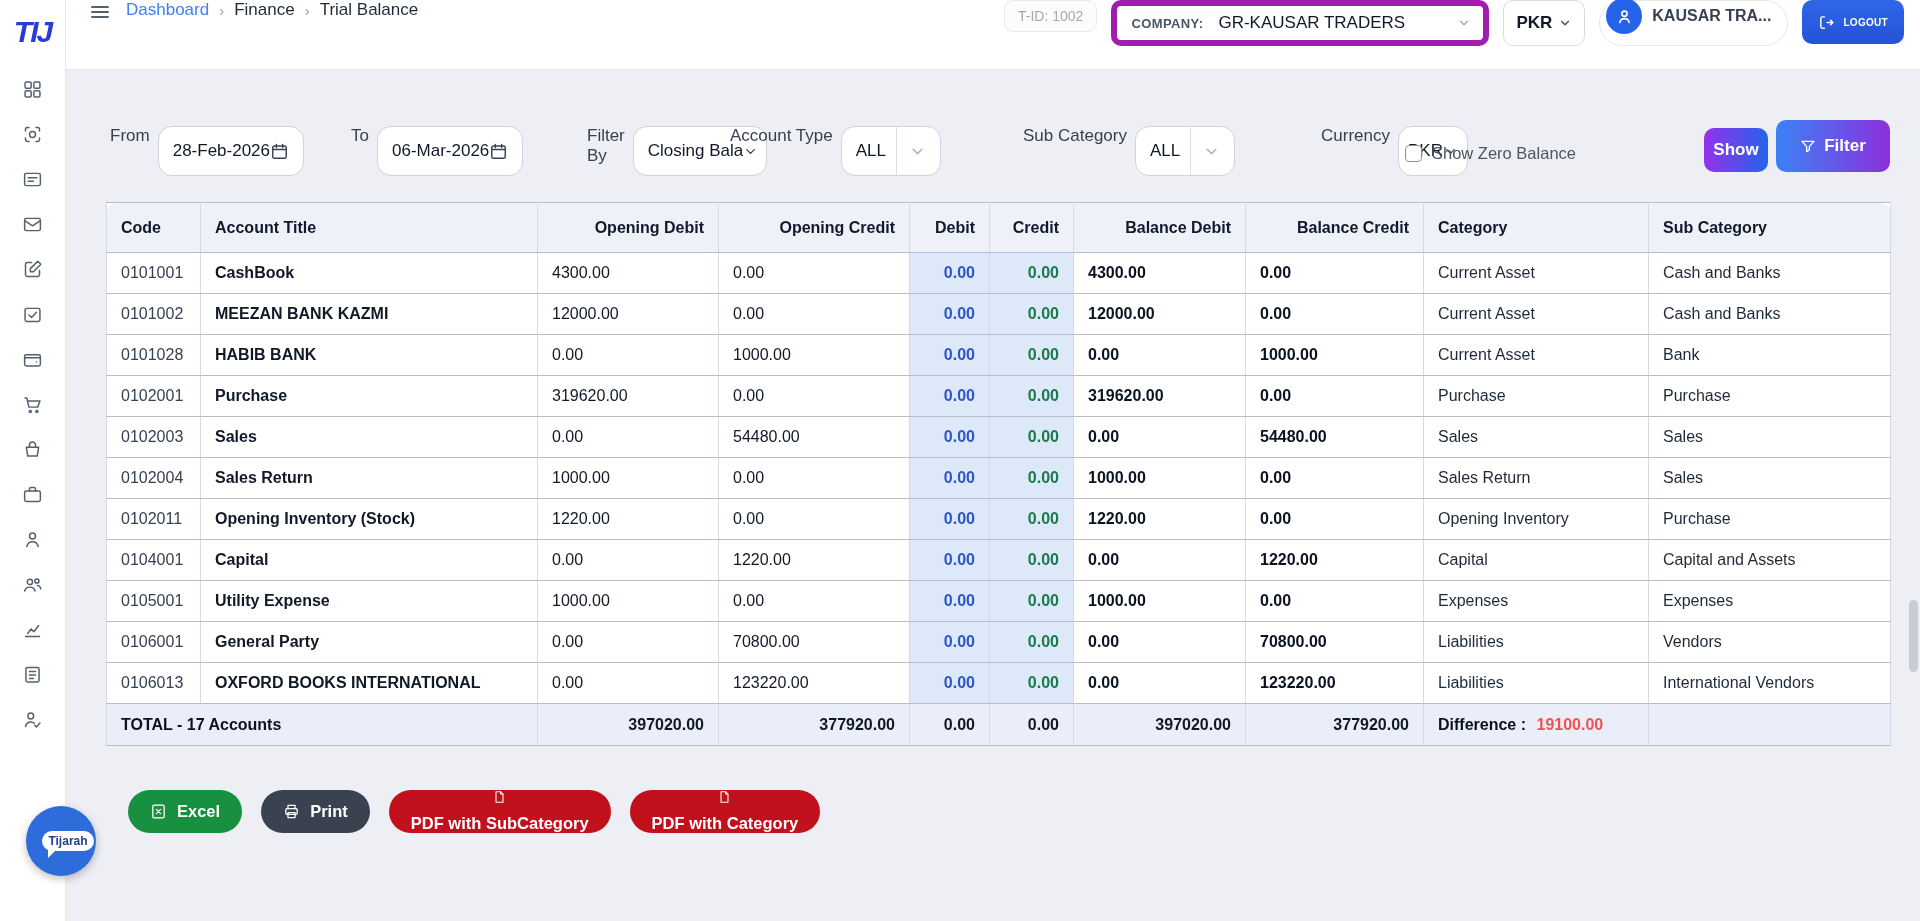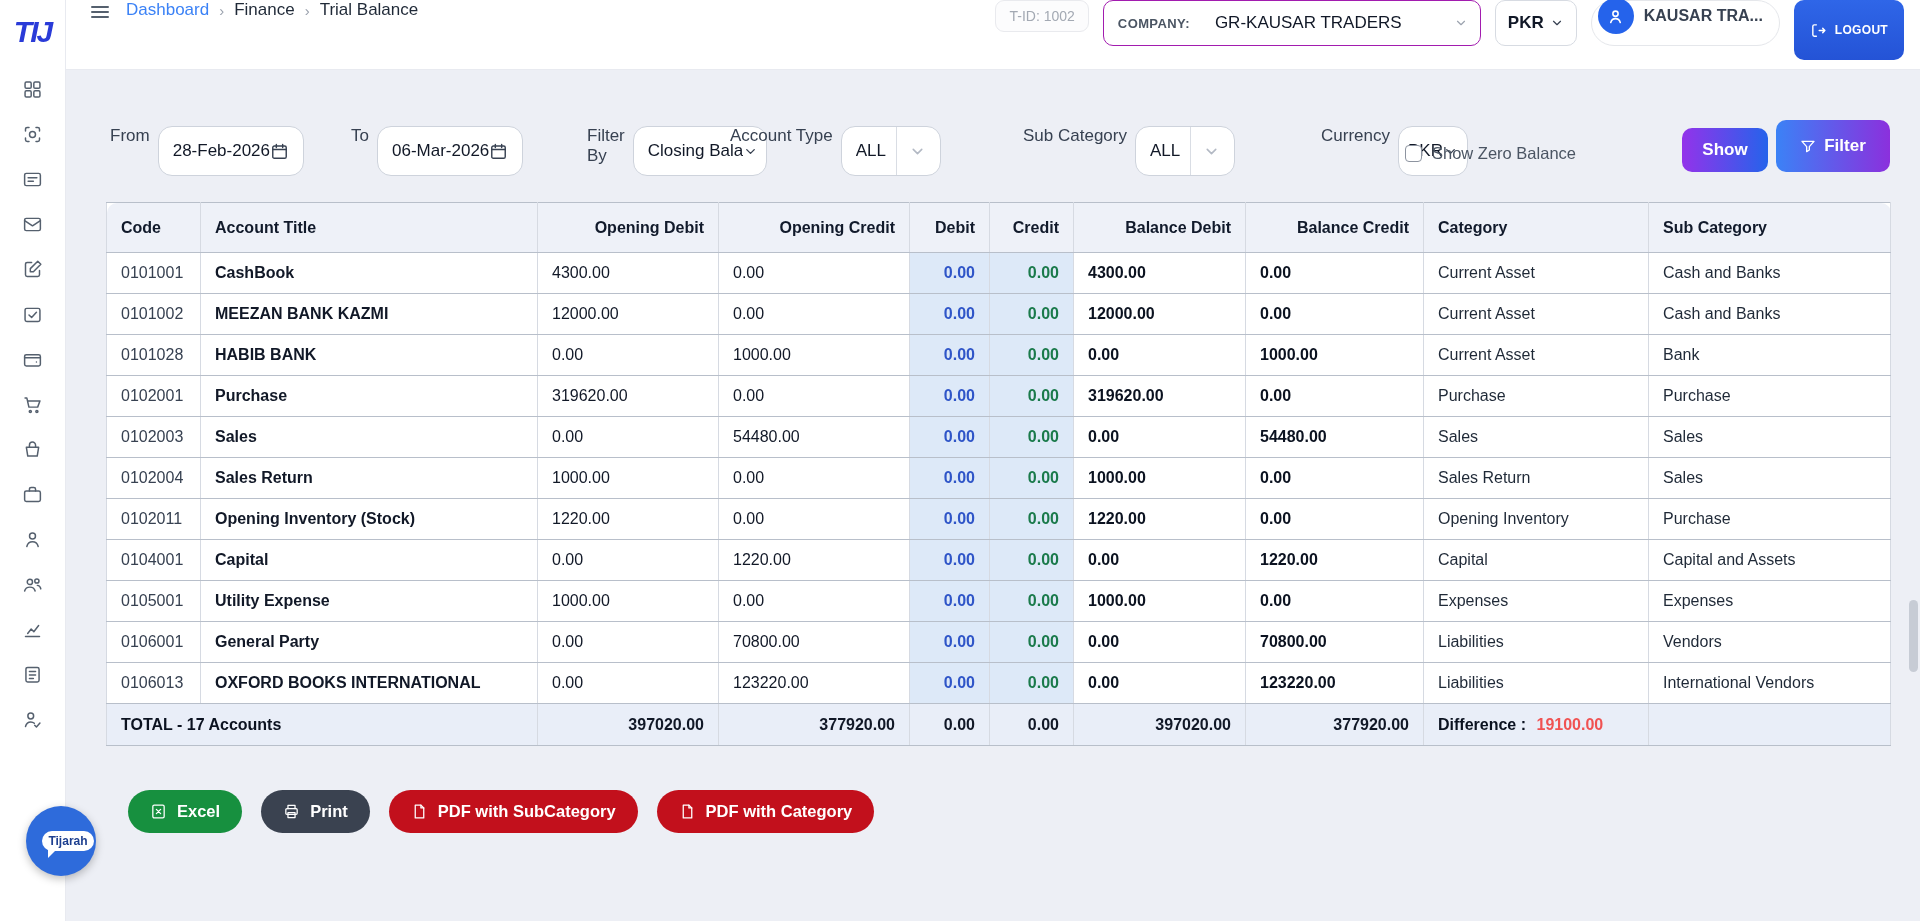--- a/index.html
+++ b/index.html
@@ -24,49 +24,49 @@
   .main-col { flex:1; display:flex; flex-direction:column; min-width:0; }
   .topbar { height:70px; background:#ffffff; border-bottom:1px solid #e8eaf0; display:flex; align-items:flex-start; padding:0 16px 0 22px; gap:14px; }
   .hamburger { background:none; border:none; cursor:pointer; display:flex; }
   .hamburger svg { width:24px; height:24px; stroke:#55606e; stroke-width:2; stroke-linecap:round; }
   .breadcrumb { display:flex; align-items:center; gap:10px; font-size:17px; }
   .breadcrumb a { color:#3b82f6; text-decoration:none; cursor:pointer; font-weight:500; }
   .crumb { color:#1f2937; font-weight:500; }
   .crumb-sep { color:#9aa1ad; font-size:15px; }
   .topbar .spacer { flex:1; }
   .tid-pill { border:1px solid #e9eaee; background:#fcfcfd; color:#a3a9b3; font-size:14px; padding:7px 13px; border-radius:9px; white-space:nowrap; }
-  .company-box { display:flex; align-items:center; gap:25px; border:1px solid #a21caf; border-radius:10px; height:46px; padding:0 12px 0 14px; width:378px; background:#fff; cursor:pointer; }
+  .company-box { display:flex; align-items:center; gap:15px; border:6px solid #a21caf; border-radius:10px; height:46px; padding:0 12px 0 14px; width:378px; background:#fff; cursor:pointer; }
   .company-label { font-size:13px; font-weight:700; color:#4b5563; letter-spacing:.4px; }
   .company-value { font-size:17px; color:#111827; font-weight:500; flex:1; white-space:nowrap; overflow:hidden; }
   .chev { width:14px; height:14px; stroke:#9ca3af; fill:none; stroke-width:2; stroke-linecap:round; stroke-linejoin:round; flex:0 0 auto; }
   .pkr-box { display:flex; align-items:center; gap:6px; border:1px solid #d7dbe2; border-radius:10px; height:46px; padding:0 12px; font-size:17px; font-weight:700; color:#111827; background:#fff; cursor:pointer; }
   .pkr-box .chev { stroke:#374151; }
   .user-pill { display:flex; align-items:center; gap:10px; border:1px solid #e5e7eb; border-radius:24px; height:46px; padding:5px 16px 19px 6px; background:#fff; cursor:pointer; }
   .avatar { width:36px; height:36px; border-radius:50%; background:#2563eb; display:flex; align-items:center; justify-content:center; }
   .avatar svg { width:19px; height:19px; stroke:#ffffff; fill:none; stroke-width:2; stroke-linecap:round; stroke-linejoin:round; }
   .user-name { font-size:16px; color:#374151; font-weight:600; white-space:nowrap; }
-  .logout-btn { display:flex; align-items:center; gap:8px; background:linear-gradient(180deg,#2f66e8,#2453d6); color:#fff; border:none; border-radius:10px; height:60px; padding:16px 16px; font-size:12px; font-weight:700; letter-spacing:.3px; cursor:pointer; }
+  .logout-btn { display:flex; align-items:center; gap:8px; background:linear-gradient(180deg,#2f66e8,#2453d6); color:#fff; border:none; border-radius:10px; height:44px; padding:16px 16px; font-size:10px; font-weight:700; letter-spacing:.3px; cursor:pointer; }
   .logout-btn svg { width:17px; height:17px; stroke:#fff; fill:none; stroke-width:2; stroke-linecap:round; stroke-linejoin:round; }
 
   
   .content { flex:1; position:relative; padding:0 30px 0 40px; }
   .filters { display:flex; align-items:flex-end; margin-top:50px; }
   .fgroup { display:flex; gap:8px; }
   .flabel { font-size:17px; color:#374151; font-weight:500; padding-left:4px; }
   .control { height:50px; background:#fff; border:1px solid #ced3dc; border-radius:14px; display:flex; align-items:center; font-size:17px; color:#111827; padding:0 14px; cursor:pointer; }
   .control .grow { flex:1; white-space:nowrap; overflow:hidden; }
   .cal-icon { width:19px; height:19px; stroke:#374151; fill:none; stroke-width:1.8; stroke-linecap:round; }
   .sel-chev { width:15px; height:15px; stroke:#374151; fill:none; stroke-width:2.2; stroke-linecap:round; stroke-linejoin:round; }
   .split-chev { border-left:1px solid #d9dde4; align-self:stretch; display:flex; align-items:center; padding-left:12px; margin-left:10px; }
   .split-chev svg { width:17px; height:17px; stroke:#b3b9c4; fill:none; stroke-width:2.2; stroke-linecap:round; stroke-linejoin:round; }
   .zero-group { display:flex; align-items:center; gap:10px; margin:0 0 13px 24px; cursor:pointer; }
   .checkbox { width:17px; height:17px; border:1.6px solid #8d94a0; border-radius:4px; background:#fff; }
   .zero-label { font-size:16.5px; color:#4b5563; }
   .filters .push { flex:1; }
-  .btn-show { width:86px; height:44px; border:none; border-radius:10px; background:linear-gradient(90deg,#9333ea,#2563eb); color:#fff; font-size:17px; font-weight:700; cursor:pointer; margin-bottom:4px; }
+  .btn-show { width:64px; height:44px; border:none; border-radius:10px; background:linear-gradient(90deg,#9333ea,#2563eb); color:#fff; font-size:17px; font-weight:700; cursor:pointer; margin-bottom:4px; }
   .btn-filter { width:114px; height:52px; border:none; border-radius:10px; background:linear-gradient(90deg,#3b82f6,#8b30dd); color:#fff; font-size:17px; font-weight:700; cursor:pointer; margin-bottom:4px; margin-left:8px; display:flex; align-items:center; justify-content:center; gap:8px; }
   .btn-filter svg { width:16px; height:16px; stroke:#fff; fill:none; stroke-width:2; stroke-linejoin:round; }
 
   
   .tb-wrap { margin-top:26px; }
   table { border-collapse:collapse; table-layout:fixed; width:1784px; background:#fff; }
   th, td { border:1px solid #d6dae2; border-top:1px solid #b8bfca; border-bottom:1px solid #b8bfca; overflow:hidden; white-space:nowrap; }
   thead th { background:#eef1f8; font-size:16px; font-weight:700; color:#111a2b; height:50px; padding:0 14px; text-align:left; }
   thead th.num { text-align:right; }
   thead th:first-child { border-top-left-radius:10px; }
@@ -84,21 +84,21 @@
   tfoot td.num { text-align:right; }
   .diff-label { font-weight:700; color:#0b1220; }
   .diff-value { color:#f05252; font-weight:700; margin-left:6px; }
 
   
   .actions { display:flex; align-items:center; gap:19px; margin-top:44px; padding-left:22px; }
   .act-btn { height:43px; border:none; border-radius:22px; color:#fff; font-size:16.5px; font-weight:600; display:flex; align-items:center; gap:10px; padding:0 22px; cursor:pointer; }
   .act-btn svg { width:17px; height:17px; stroke:#fff; fill:none; stroke-width:1.8; stroke-linecap:round; stroke-linejoin:round; }
   .act-excel { background:#17903f; }
   .act-print { background:#3a4250; }
-  .act-pdf { background:#c2101c; }
+  .act-pdf { background:#c2101c;flex-direction:column; }
 
   
   .scrollbar { position:absolute; right:2px; top:70px; bottom:0; width:11px; }
   .scroll-thumb { position:absolute; top:530px; right:0; width:9px; height:72px; border-radius:5px; background:#c7ccd5; cursor:pointer; }
 </style>
 </head>
 <body>
 
 <div class="app">
 

